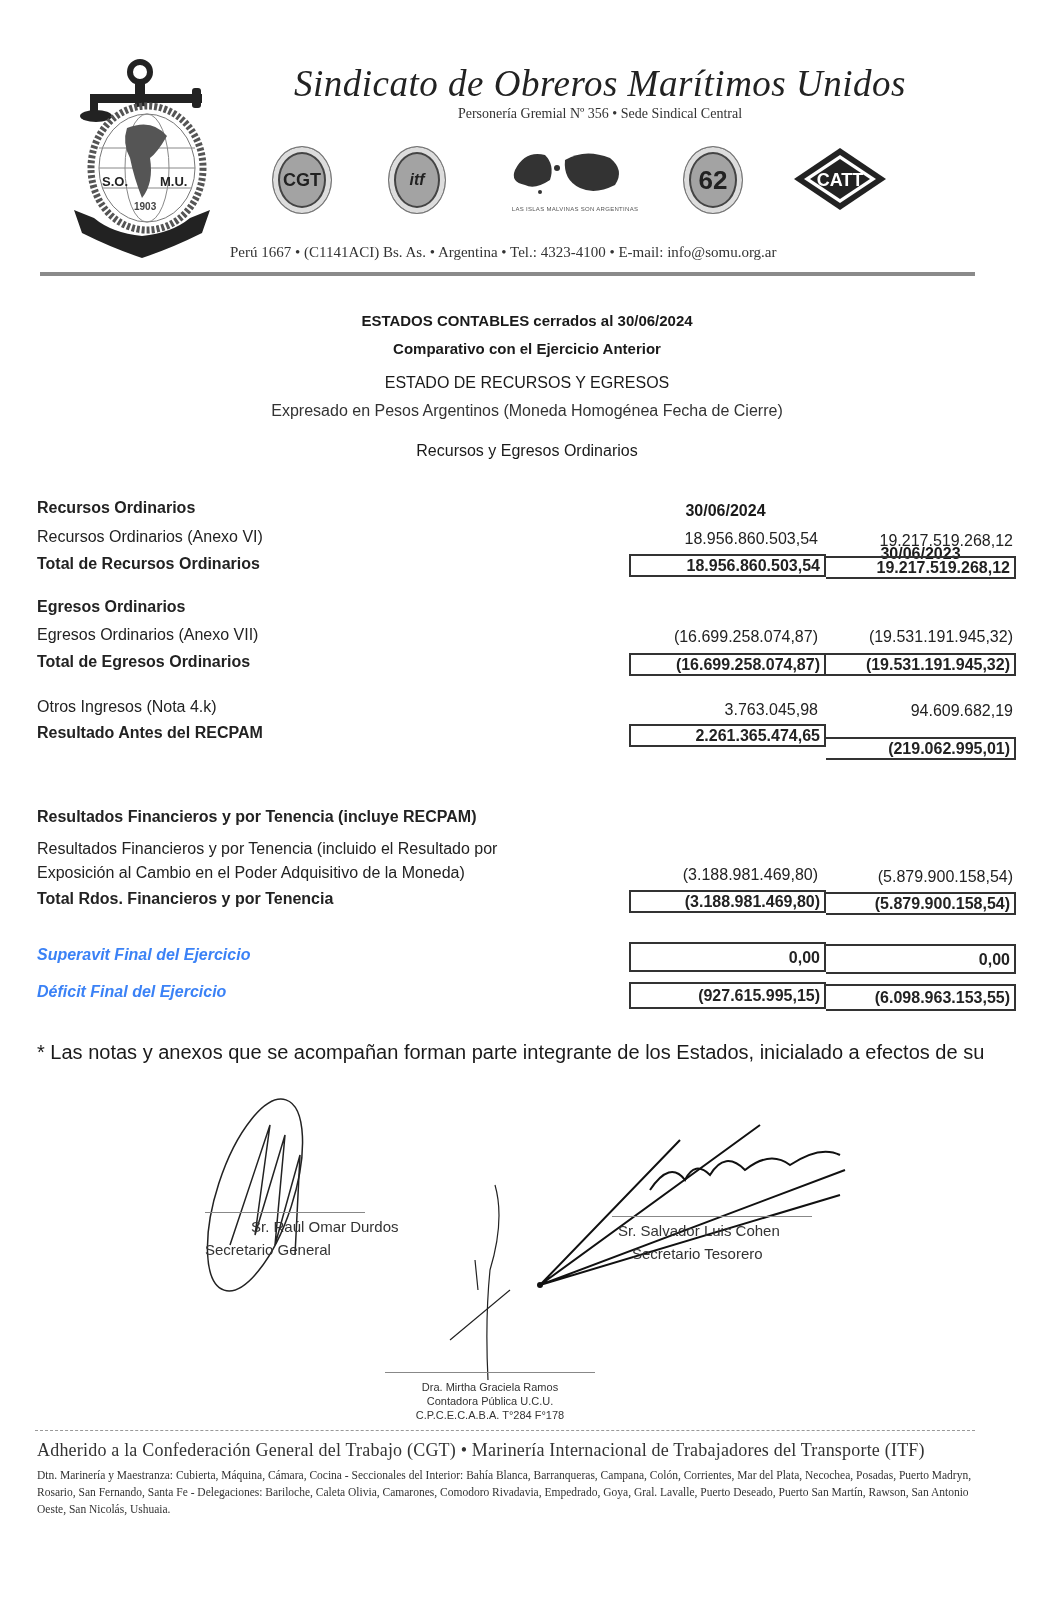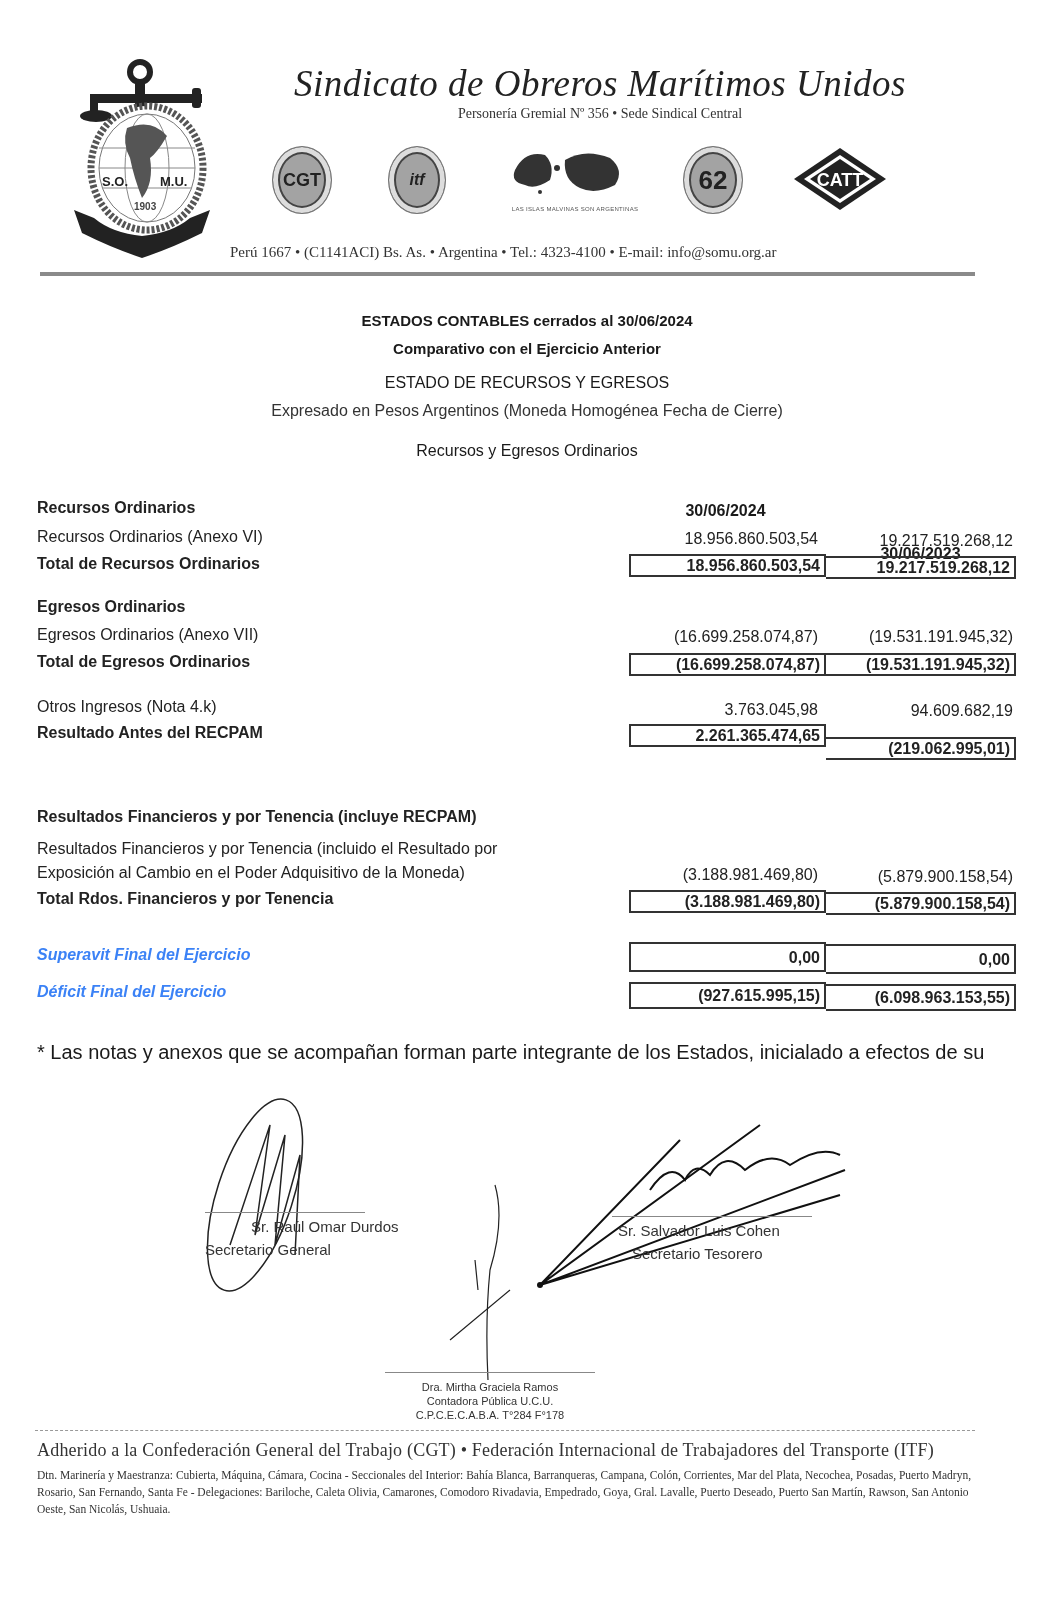--- a/index.html
+++ b/index.html
@@ -203,14 +203,14 @@
 <div class="abs sig-line" style="left:612px; top:1216px; width:200px;"></div>
 <div class="abs sig-text" style="left:618px; top:1222px;">Sr. Salvador Luis Cohen</div>
 <div class="abs sig-text" style="left:632px; top:1245px;">Secretario Tesorero</div>
 
 <div class="abs sig-line" style="left:385px; top:1372px; width:210px;"></div>
 <div class="abs acct" style="top:1381px;">Dra. Mirtha Graciela Ramos</div>
 <div class="abs acct" style="top:1395px;">Contadora Pública U.C.U.</div>
 <div class="abs acct" style="top:1409px;">C.P.C.E.C.A.B.A. T°284 F°178</div>
 
 <div class="abs foot-rule"></div>
-<div class="abs foot1">Adherido a la Confederación General del Trabajo (CGT) • Federación Internacional de Trabajadores del Transporte (ITF)</div>
+<div class="abs foot1">Adherido a la Confederación General del Trabajo (CGT) • Marinería Internacional de Trabajadores del Transporte (ITF)</div>
 <div class="abs foot2">Dtn. Marinería y Maestranza: Cubierta, Máquina, Cámara, Cocina - Seccionales del Interior: Bahía Blanca, Barranqueras, Campana, Colón, Corrientes, Mar del Plata, Necochea, Posadas, Puerto Madryn, Rosario, San Fernando, Santa Fe - Delegaciones: Bariloche, Caleta Olivia, Camarones, Comodoro Rivadavia, Empedrado, Goya, Gral. Lavalle, Puerto Deseado, Puerto San Martín, Rawson, San Antonio Oeste, San Nicolás, Ushuaia.</div>
 
 </body></html>

